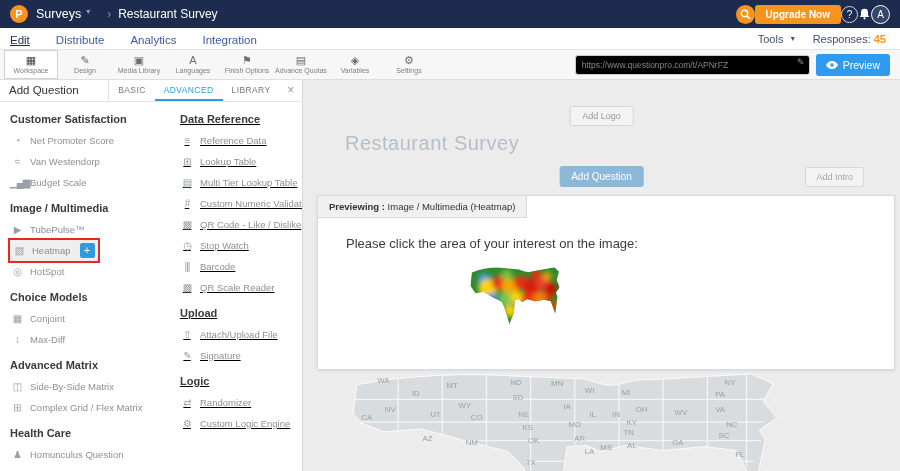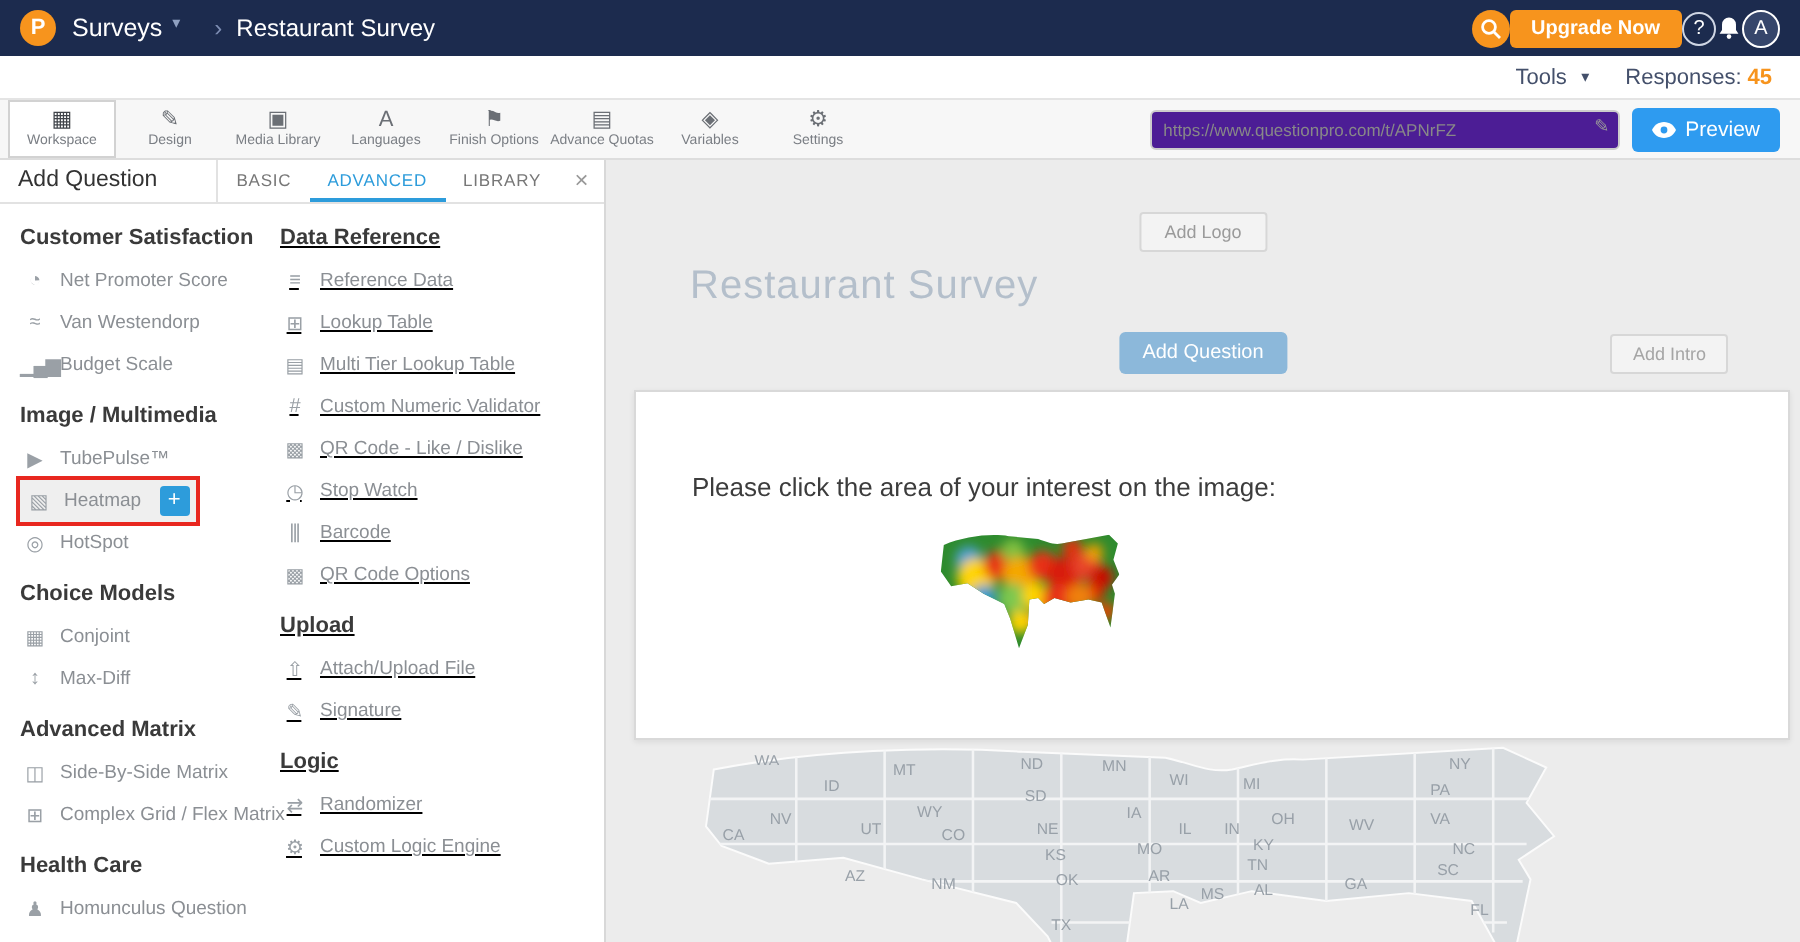--- a/index.html
+++ b/index.html
@@ -38,38 +38,38 @@
   
   .ribbon { height:30px; background:#f7f7f7; border-bottom:1px solid #dddddd; display:flex; align-items:stretch; padding:0 4px; }
   .ribbon-items { display:flex; align-items:stretch; }
   .tool { width:54px; display:flex; flex-direction:column; align-items:center; justify-content:center; gap:1px; cursor:pointer; }
   .tool.active { background:#fff; box-shadow:inset 0 0 0 1px #d2d2d2; }
   .t-icon { font-size:11px; color:#6b6f75; line-height:1; }
   .tool.active .t-icon { color:#40444a; }
   .t-label { font-size:7px; color:#7a7e84; white-space:nowrap; }
   .ribbon-right { margin-left:auto; display:flex; align-items:center; gap:6px; padding-right:6px; }
   .url-box { position:relative; }
-  .url-input { width:235px; height:20px; border:1px solid #cccccc; border-radius:3px; background:#4c1d95; font-size:8.5px;
+  .url-input { width:235px; height:20px; border:1px solid #cccccc; border-radius:3px; background:#000000; font-size:8.5px;
                color:#888; padding:0 18px 0 6px; font-family:"Liberation Sans",sans-serif; }
   .pencil-icon { position:absolute; right:5px; top:3px; font-size:9px; color:#999; cursor:pointer; }
   .preview-btn { background:#2e9bf0; border:none; color:#fff; font-size:10.5px; padding:5px 10px; border-radius:3px;
                  display:flex; align-items:center; gap:5px; cursor:pointer; }
 
   
   .main { display:flex; height:391px; }
 
   
   .panel { width:303px; background:#fff; border-right:1px solid #d8d8d8; display:flex; flex-direction:column; }
   .panel-header { height:22px; display:flex; align-items:stretch; border-bottom:1px solid #e2e2e2; flex-shrink:0; }
   .panel-title { width:116px; font-size:11.5px; color:#333; padding-left:9px; line-height:21px; border-right:1px solid #e2e2e2; }
   .panel-tabs { flex:1; display:flex; align-items:stretch; }
   .panel-tab { font-size:8.5px; letter-spacing:.4px; color:#777; padding:0 9px; line-height:21px; cursor:pointer;text-align:right; }
   .panel-tab.active { color:#2d9cdb; box-shadow:inset 0 -2px 0 #2d9cdb; }
   .panel-close { width:24px; text-align:center; color:#999; font-size:12px; line-height:21px; cursor:pointer; background:none; border:none; }
-  .panel-body { flex:1; display:flex; overflow:hidden; }
+  .panel-body { flex:1; display:flex; overflow:hidden;gap:40px; }
   .panel-col { padding:2px 0 0 10px; }
   .panel-col.c1 { width:128px; }
   .panel-col.c2 { flex:1; padding-left:12px;text-decoration:underline; }
   .sec-heading { font-size:11px; font-weight:bold; color:#3a3a3a; margin:9px 0 5px; white-space:nowrap; }
   .q-item { display:flex; align-items:center; gap:6px; height:21px; color:#8b8f94; font-size:9.5px; cursor:pointer; white-space:nowrap; }
   .q-icon { width:14px; text-align:center; color:#9aa0a6; font-size:10px; letter-spacing:-1px; flex-shrink:0; }
   .q-item.hl { display:inline-flex; width:auto; padding:1px 3px 1px 2px; background:#efefef; outline:2px solid #e8271f; }
   .plus-btn { width:15px; height:15px; background:#2d9cdb; color:#fff; font-size:11px; line-height:14px; text-align:center;
               border-radius:2px; margin-left:3px; cursor:pointer; flex-shrink:0; }
 
@@ -124,20 +124,21 @@
         <circle cx="8" cy="13.3" r="1.4" fill="#fff"></circle>
       </svg>
     </button>
     <div class="avatar">
         <span>A</span>
       </div>
   </div>
 </header>
 
 <nav class="navbar">
+  <div class="nav-tabs"><span class="nav-tab active">Edit</span><span class="nav-tab">Distribute</span><span class="nav-tab">Analytics</span><span class="nav-tab">Integration</span></div>
   <div class="navbar-right">
     <span class="tools">
       <span>Tools</span>
       <span class="chev">&nbsp;▾</span>
     </span>
     <span class="responses">
       <span>Responses:</span><b>45</b>
     </span>
   </div>
 </nav>
@@ -265,21 +266,21 @@
           <div class="q-item">
             <span class="q-icon">◷</span>
             <span>Stop Watch</span>
           </div>
           <div class="q-item">
             <span class="q-icon">|||</span>
             <span>Barcode</span>
           </div>
           <div class="q-item">
             <span class="q-icon">▩</span>
-            <span>QR Code Options</span>
+            <span>QR Scale Reader</span>
           </div>
           <div class="sec-heading">Upload</div>
           <div class="q-item">
             <span class="q-icon">⇧</span>
             <span>Attach/Upload File</span>
           </div>
           <div class="q-item">
             <span class="q-icon">✎</span>
             <span>Signature</span>
           </div>
@@ -296,20 +297,23 @@
     </div>
   </aside>
 
   <section class="canvas">
     <button class="add-logo-btn">Add Logo</button>
     <div class="survey-title">Restaurant Survey</div>
     <button class="add-question-btn">Add Question</button>
     <button class="add-intro-btn">Add Intro</button>
 
     <div class="preview-card">
+      <div class="preview-tab">
+        <b>Previewing :</b><span> Image / Multimedia (Heatmap)</span>
+      </div>
       <div class="question-text">Please click the area of your interest on the image:</div>
 
       <div class="heatmap-wrap">
         <svg width="118" height="76" viewBox="0 0 160 100">
           <defs>
             <clipPath id="hclip">
               <path d="M6 28 L8 10 C22 4 40 2 52 4 L72 6 C78 8 82 10 88 9 L120 3 L126 9 L123 20 L127 30 L122 37 L124 43 L121 66 L115 49 L106 47 L94 49 L83 46 L76 50 L72 46 L66 47 L65 64 L59 80 L53 60 L49 50 L35 43 L24 36 L13 38 Z"></path>
             </clipPath>
             <filter id="hblur" x="-30%" y="-30%" width="160%" height="160%">
                 <feGaussianBlur stdDeviation="3.5"></feGaussianBlur>

